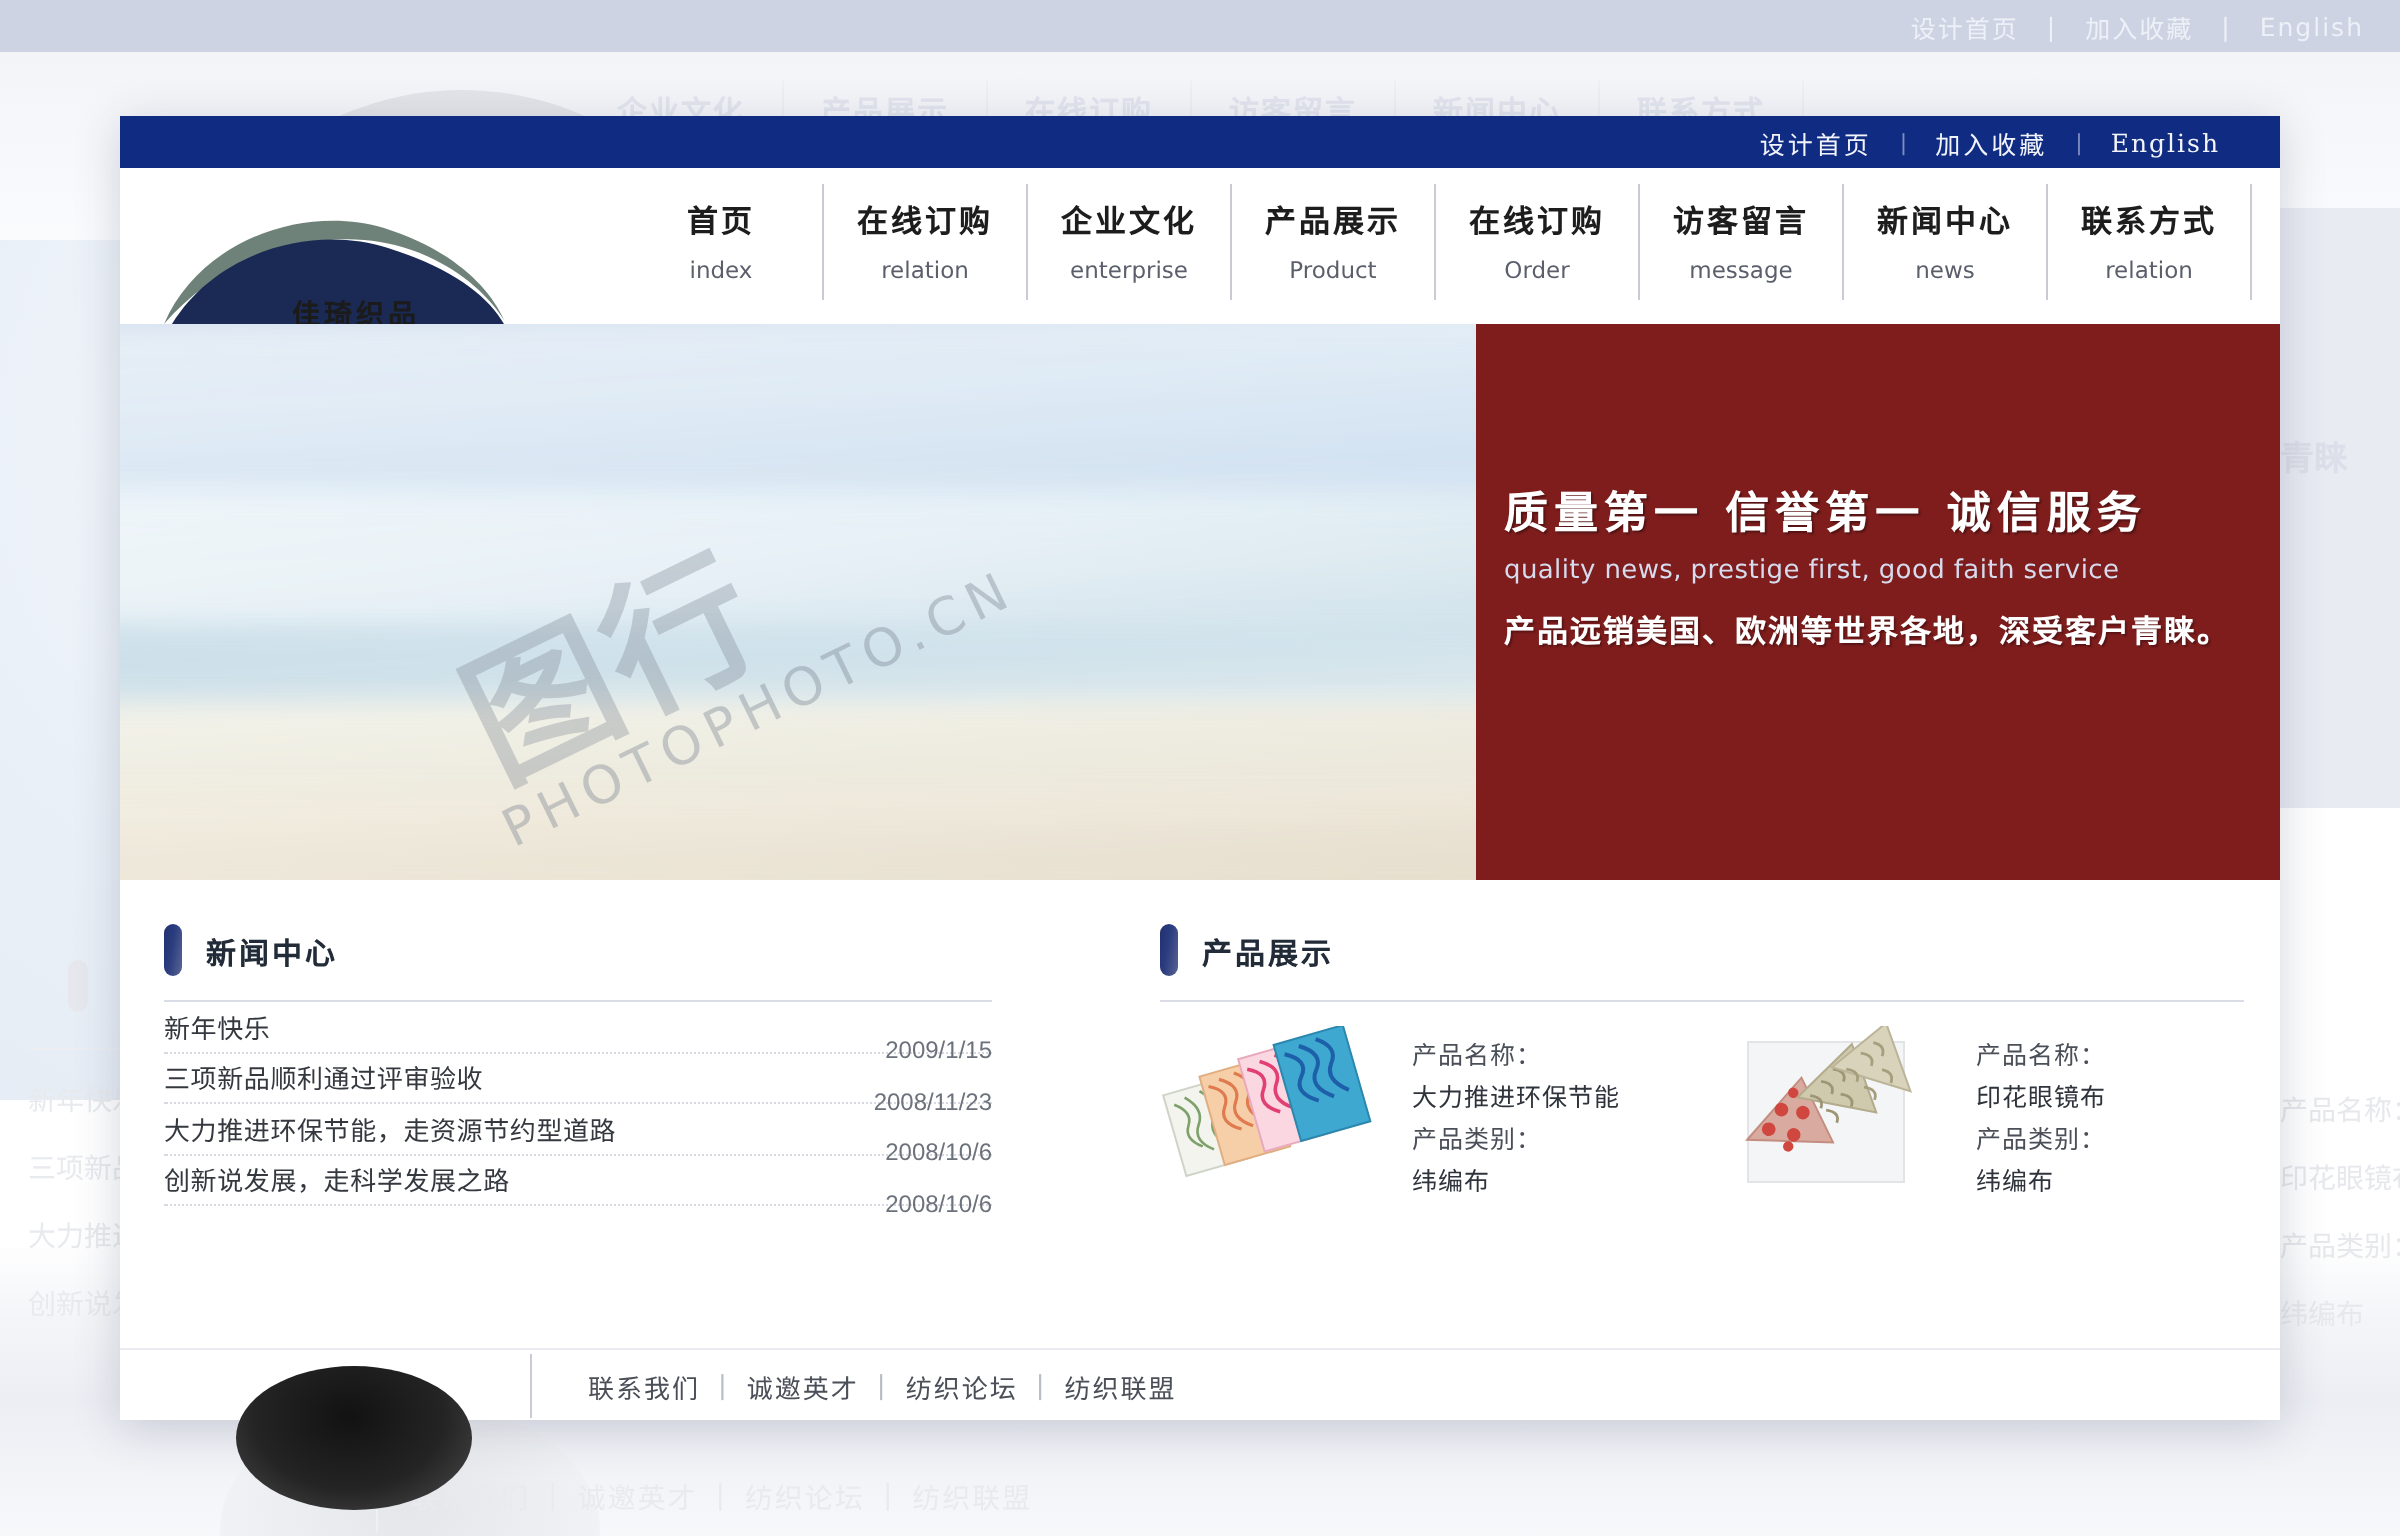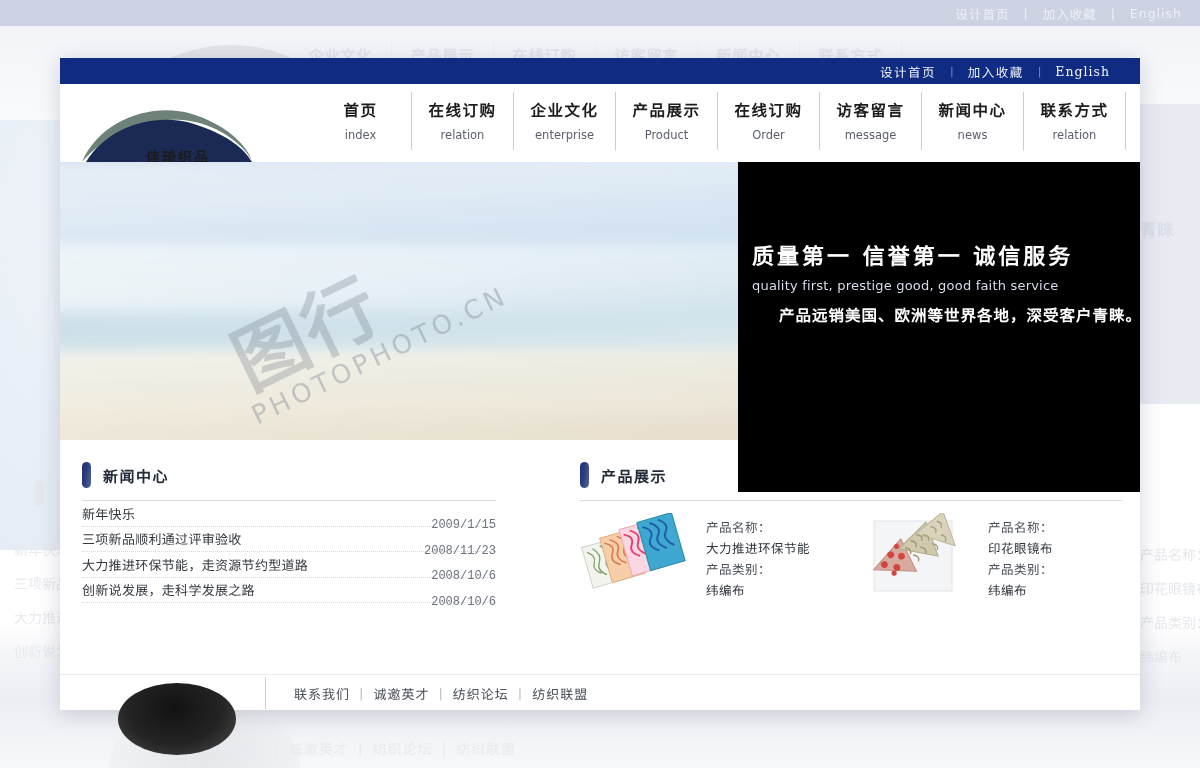--- a/index.html
+++ b/index.html
@@ -164,35 +164,34 @@
   }
   .hero-photo .wm .wm-cn {
     position:absolute; left:14px; top:54px; font-size:74px; font-weight:bold;
     color:rgba(125,135,147,.34); letter-spacing:2px;
   }
   .hero-photo .wm .wm-en {
     position:absolute; left:6px; top:150px; font-size:26px;
     color:rgba(125,135,147,.40);
   }
   .hero-blue {
-    width:402px; height:330px; background:#000000; position:relative;
+    width:402px; height:278px; background:#7f1d1d; position:relative;
   }
   .hero-blue .slogan-wrap { position:absolute; left:14px; top:76px; width:390px; }
   .hero-blue .sl-cn1 {
     font-size:22px; font-weight:bold; color:#ffffff; letter-spacing:3px;
     text-shadow:1px 1px 1px rgba(0,0,0,.35);
   }
   .hero-blue .sl-en {
     font-size:13px; color:#d6dced; margin-top:8px; letter-spacing:.2px;
     font-family:"DejaVu Sans","Liberation Sans",sans-serif;
   }
   .hero-blue .sl-cn2 {
     font-size:15.5px; font-weight:bold; color:#ffffff; margin-top:10px; letter-spacing:1px;
     text-shadow:1px 1px 1px rgba(0,0,0,.3);
-    text-align:right;
   }
 
   
   .content {
     height:234px; display:flex; padding:22px 18px 0 18px; background:#ffffff;
   }
   .col-news { width:436px; padding-left:4px; }
   .col-prod { flex:1; padding-left:84px; }
 
   .sec-head { display:flex; align-items:center; gap:12px; height:26px; }
@@ -206,21 +205,21 @@
   .sec-rule { height:1px; background:#d9dce4; margin-top:12px; }
 
   .news-list { margin-top:0; }
   .news-item {
     display:flex; justify-content:space-between; align-items:center;
     height:25.5px; border-bottom:1px dotted #d6d9e0;
     font-size:13px; color:#3a3f48;
   }
   .news-item .title { color:#35393f; letter-spacing:.3px; }
   .news-item .date { color:#6c727c; font-size:12px;
-    font-family:Liberation Mono, monospace;margin-top:24px; }
+    font-family:Liberation Sans, sans-serif;margin-top:24px; }
 
   .prod-grid { display:flex; margin-top:12px; gap:22px; }
   .prod-card { display:flex; gap:14px; width:260px; }
   .prod-thumb {
     width:112px; height:86px; flex:none; position:relative; overflow:hidden;
     background:#ffffff;
   }
   .prod-info { font-size:12.5px; color:#3b4049; line-height:21px; padding-top:4px; }
   .prod-info .lbl { color:#4a4f58; letter-spacing:.5px; }
   .prod-info .val { color:#2f343c; letter-spacing:.5px; }
@@ -392,21 +391,21 @@
       </div>
       <div class="wm">
         <span class="wm-cn">图行</span>
         <span class="wm-en">PHOTOPHOTO.CN</span>
       </div>
     </div>
 
     <div class="hero-blue">
       <div class="slogan-wrap">
         <div class="sl-cn1">质量第一  信誉第一  诚信服务</div>
-        <div class="sl-en">quality first, prestige good, good faith service</div>
+        <div class="sl-en">quality news, prestige first, good faith service</div>
         <div class="sl-cn2">产品远销美国、欧洲等世界各地，深受客户青睐。</div>
       </div>
     </div>
   </div>
 
   <div class="content">
 
     <div class="col-news">
       <div class="sec-head">
         <span class="tab"></span>

